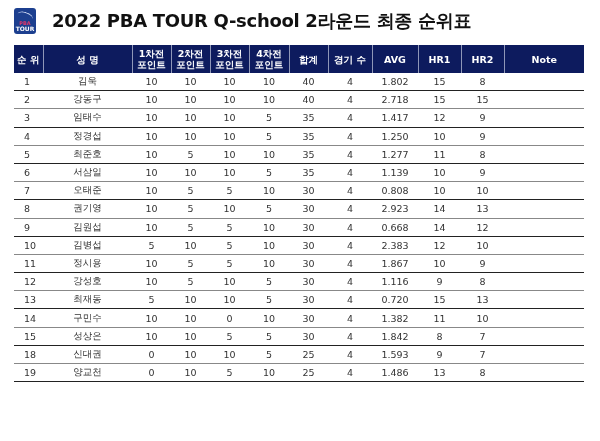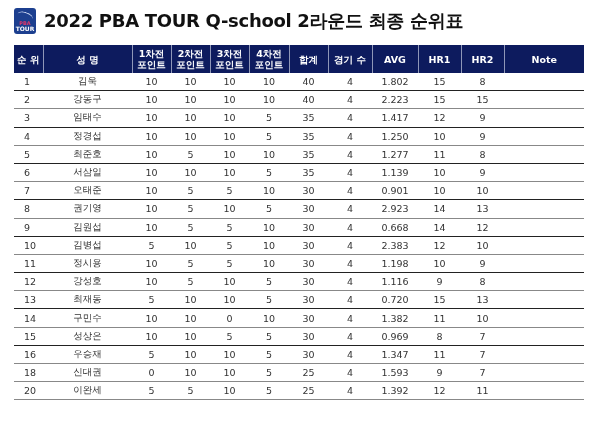--- a/index.html
+++ b/index.html
@@ -1,17 +1,17 @@
 <!DOCTYPE html>
 <html><head>
 <meta charset="utf-8">
 <style>
   html, body { margin:0; padding:0; background:#ffffff; }
   body { width:600px; height:441px; overflow:hidden; font-family:"DejaVu Sans", "Liberation Sans", sans-serif; position:relative; }
-  .title-bar { position:absolute; left:14px; top:6px; height:30px; display:flex; align-items:center; }
+  .title-bar { position:absolute; left:14px; top:6px; height:30px; display:flex; align-items:center;gap:8px; }
   .logo { width:22px; height:26px; border-radius:3px; background:#1c3f8f; position:relative; margin-right:8px; overflow:hidden; }
   .logo .swoosh { position:absolute; left:3px; top:4px; width:16px; height:8px; border-top:1.5px solid #c8d4f0; border-radius:50% 50% 0 0; transform:rotate(18deg); }
   .logo .pba { position:absolute; left:0; right:0; top:13px; text-align:center; font-size:5px; font-weight:bold; color:#e2386b; line-height:5px; }
   .logo .tour { position:absolute; left:0; right:0; top:18px; text-align:center; font-size:6px; font-weight:bold; color:#ffffff; line-height:6px; }
   .title { font-size:18px; font-weight:bold; color:#111; letter-spacing:-0.3px; }
   table { position:absolute; left:14px; top:45px; border-collapse:collapse; table-layout:fixed; width:570px; font-size:9.5px; color:#333; }
   th { background:#0d1b5e; color:#ffffff; font-weight:bold; height:28px; padding:0; border-left:1px solid #8f97b8; font-size:9.5px; line-height:11px; }
   th:first-child { border-left:none; }
   td { height:17.2px; padding:0; text-align:center; border-bottom:1px solid #777; }
   tr.row-odd td { border-bottom:1.2px solid #222; }
@@ -78,21 +78,21 @@
       </tr>
       <tr class="row-even">
         <td class="rank">2</td>
         <td>강동구</td>
         <td>10</td>
         <td>10</td>
         <td>10</td>
         <td>10</td>
         <td>40</td>
         <td>4</td>
-        <td>2.223</td>
+        <td>2.718</td>
         <td>15</td>
         <td>15</td>
         <td></td>
       </tr>
       <tr class="row-odd">
         <td class="rank">3</td>
         <td>임태수</td>
         <td>10</td>
         <td>10</td>
         <td>10</td>
@@ -148,21 +148,21 @@
       </tr>
       <tr class="row-odd">
         <td class="rank">7</td>
         <td>오태준</td>
         <td>10</td>
         <td>5</td>
         <td>5</td>
         <td>10</td>
         <td>30</td>
         <td>4</td>
-        <td>0.901</td>
+        <td>0.808</td>
         <td>10</td>
         <td>10</td>
         <td></td>
       </tr>
       <tr class="row-even">
         <td class="rank">8</td>
         <td>권기영</td>
         <td>10</td>
         <td>5</td>
         <td>10</td>
@@ -204,21 +204,21 @@
       </tr>
       <tr class="row-odd">
         <td class="rank">11</td>
         <td>정시용</td>
         <td>10</td>
         <td>5</td>
         <td>5</td>
         <td>10</td>
         <td>30</td>
         <td>4</td>
-        <td>1.198</td>
+        <td>1.867</td>
         <td>10</td>
         <td>9</td>
         <td></td>
       </tr>
       <tr class="row-even">
         <td class="rank">12</td>
         <td>강성호</td>
         <td>10</td>
         <td>5</td>
         <td>10</td>
@@ -260,61 +260,47 @@
       </tr>
       <tr class="row-odd">
         <td class="rank">15</td>
         <td>성상은</td>
         <td>10</td>
         <td>10</td>
         <td>5</td>
         <td>5</td>
         <td>30</td>
         <td>4</td>
-        <td>0.969</td>
-        <td>8</td>
-        <td>7</td>
-        <td></td>
-      </tr>
-      <tr class="row-even">
-        <td class="rank">16</td>
-        <td>우승재</td>
-        <td>5</td>
-        <td>10</td>
-        <td>10</td>
-        <td>5</td>
-        <td>30</td>
-        <td>4</td>
-        <td>1.347</td>
-        <td>11</td>
+        <td>1.842</td>
+        <td>8</td>
         <td>7</td>
         <td></td>
       </tr>
       <tr class="row-even">
         <td class="rank">18</td>
         <td>신대권</td>
         <td>0</td>
         <td>10</td>
         <td>10</td>
         <td>5</td>
         <td>25</td>
         <td>4</td>
         <td>1.593</td>
         <td>9</td>
         <td>7</td>
         <td></td>
       </tr>
-      <tr class="row-even">
-        <td class="rank">20</td>
-        <td>이완세</td>
-        <td>5</td>
-        <td>5</td>
-        <td>10</td>
-        <td>5</td>
+      <tr class="row-odd">
+        <td class="rank">19</td>
+        <td>양교천</td>
+        <td>0</td>
+        <td>10</td>
+        <td>5</td>
+        <td>10</td>
         <td>25</td>
         <td>4</td>
-        <td>1.392</td>
-        <td>12</td>
-        <td>11</td>
+        <td>1.486</td>
+        <td>13</td>
+        <td>8</td>
         <td></td>
       </tr>
     </tbody>
 </table>
 
 </body></html>

